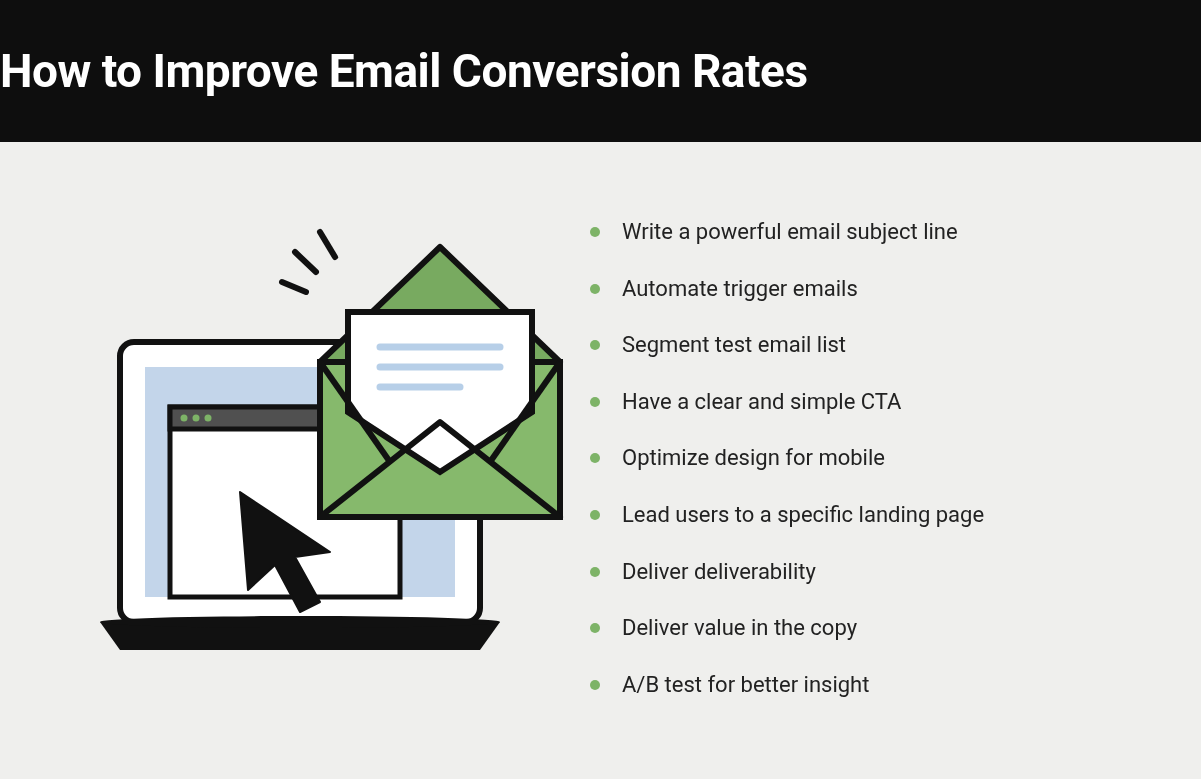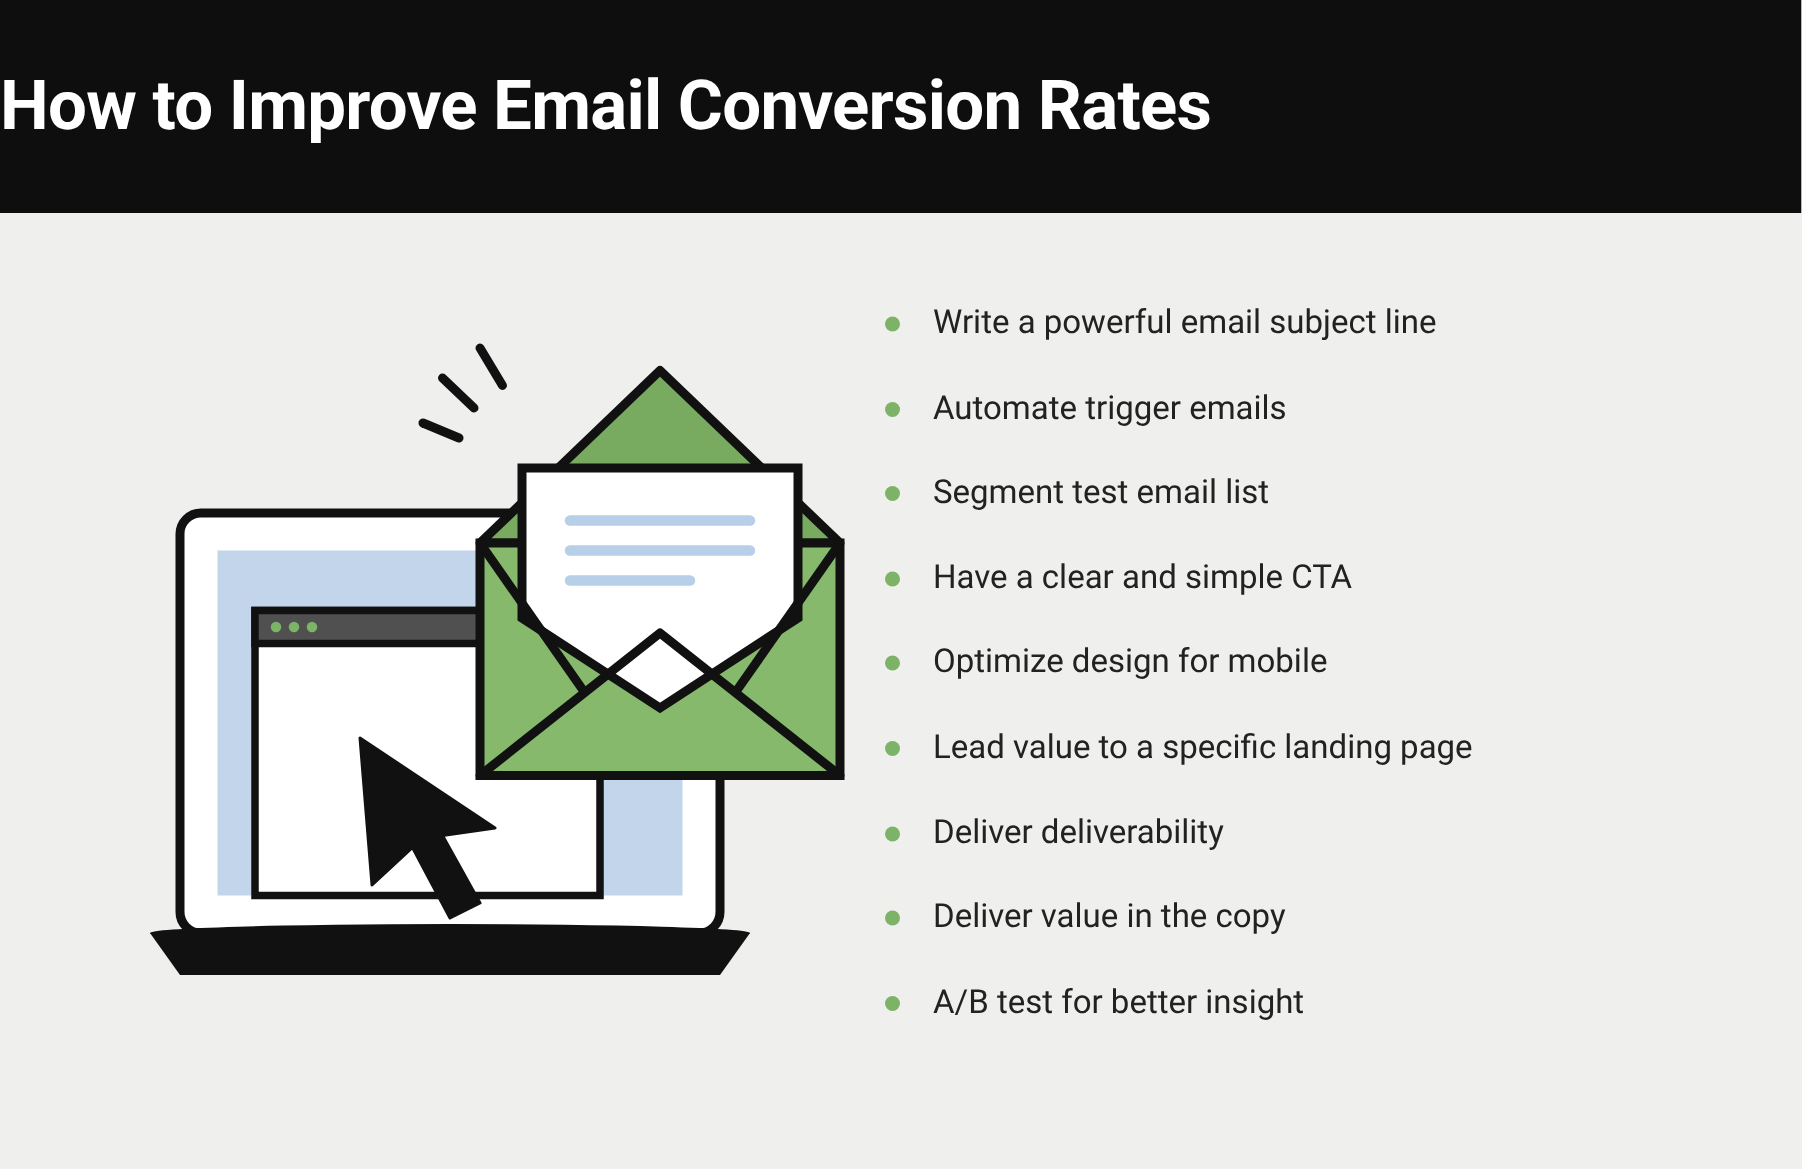--- a/index.html
+++ b/index.html
@@ -39,20 +39,21 @@
   ul.tips {
     list-style: none;
   }
   ul.tips li {
     position: relative;
     padding-left: 32px;
     font-size: 22px;
     line-height: 1.3;
     color: #222;
     margin-bottom: 28px;
+    margin-top: 16px;
   }
   ul.tips li::before {
     content: "";
     position: absolute;
     left: 0;
     top: 9px;
     width: 10px;
     height: 10px;
     background: #7db367;
     border-radius: 50%;
@@ -126,20 +127,20 @@
     </svg>
   </div>
 
   <div class="list-area">
     <ul class="tips">
       <li><span>Write a powerful email subject line</span></li>
       <li><span>Automate trigger emails</span></li>
       <li><span>Segment test email list</span></li>
       <li><span>Have a clear and simple CTA</span></li>
       <li><span>Optimize design for mobile</span></li>
-      <li><span>Lead value to a specific landing page</span></li>
+      <li><span>Lead users to a specific landing page</span></li>
       <li><span>Deliver deliverability</span></li>
       <li><span>Deliver value in the copy</span></li>
       <li><span>A/B test for better insight</span></li>
     </ul>
   </div>
 
 </div>
 
 </body></html>

